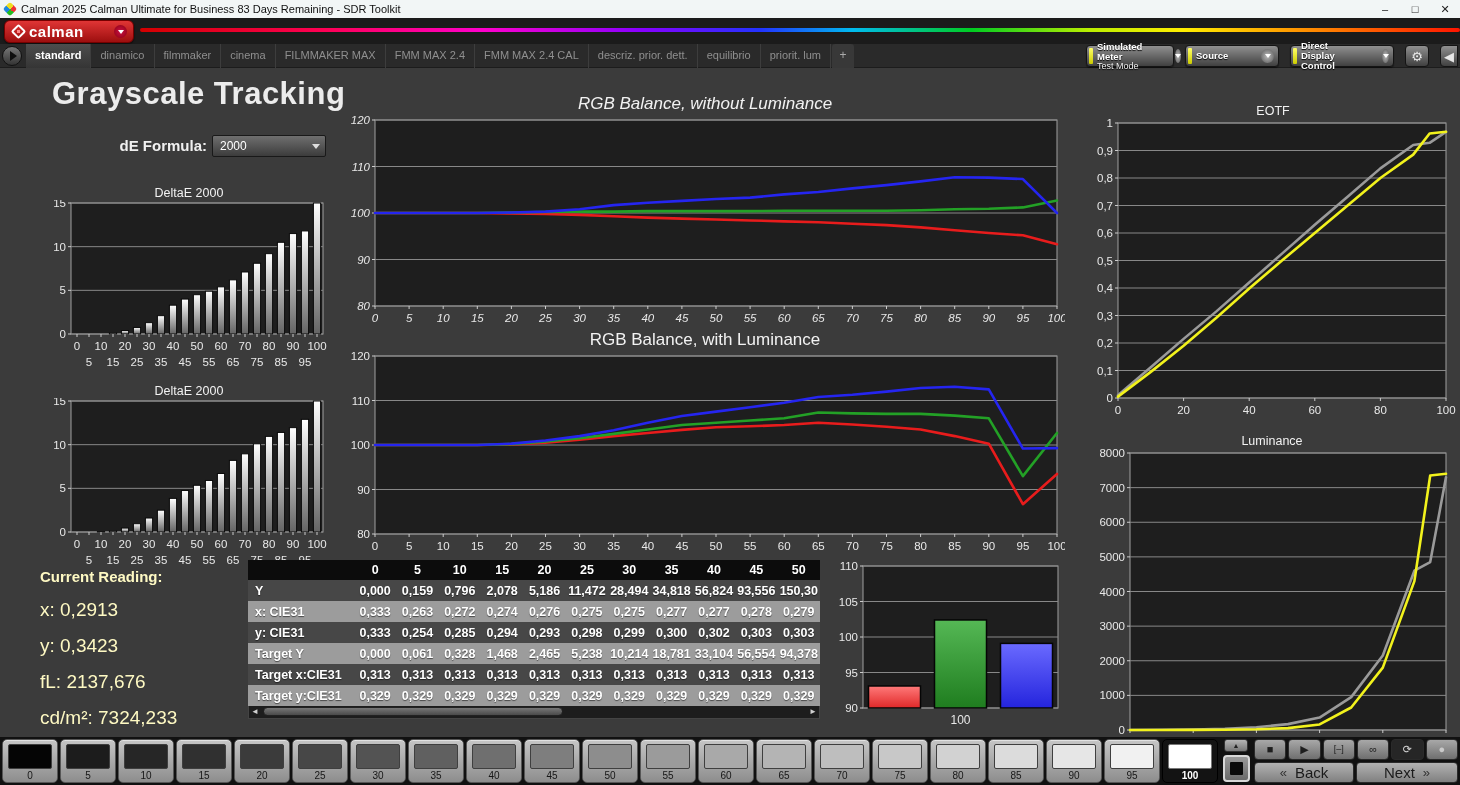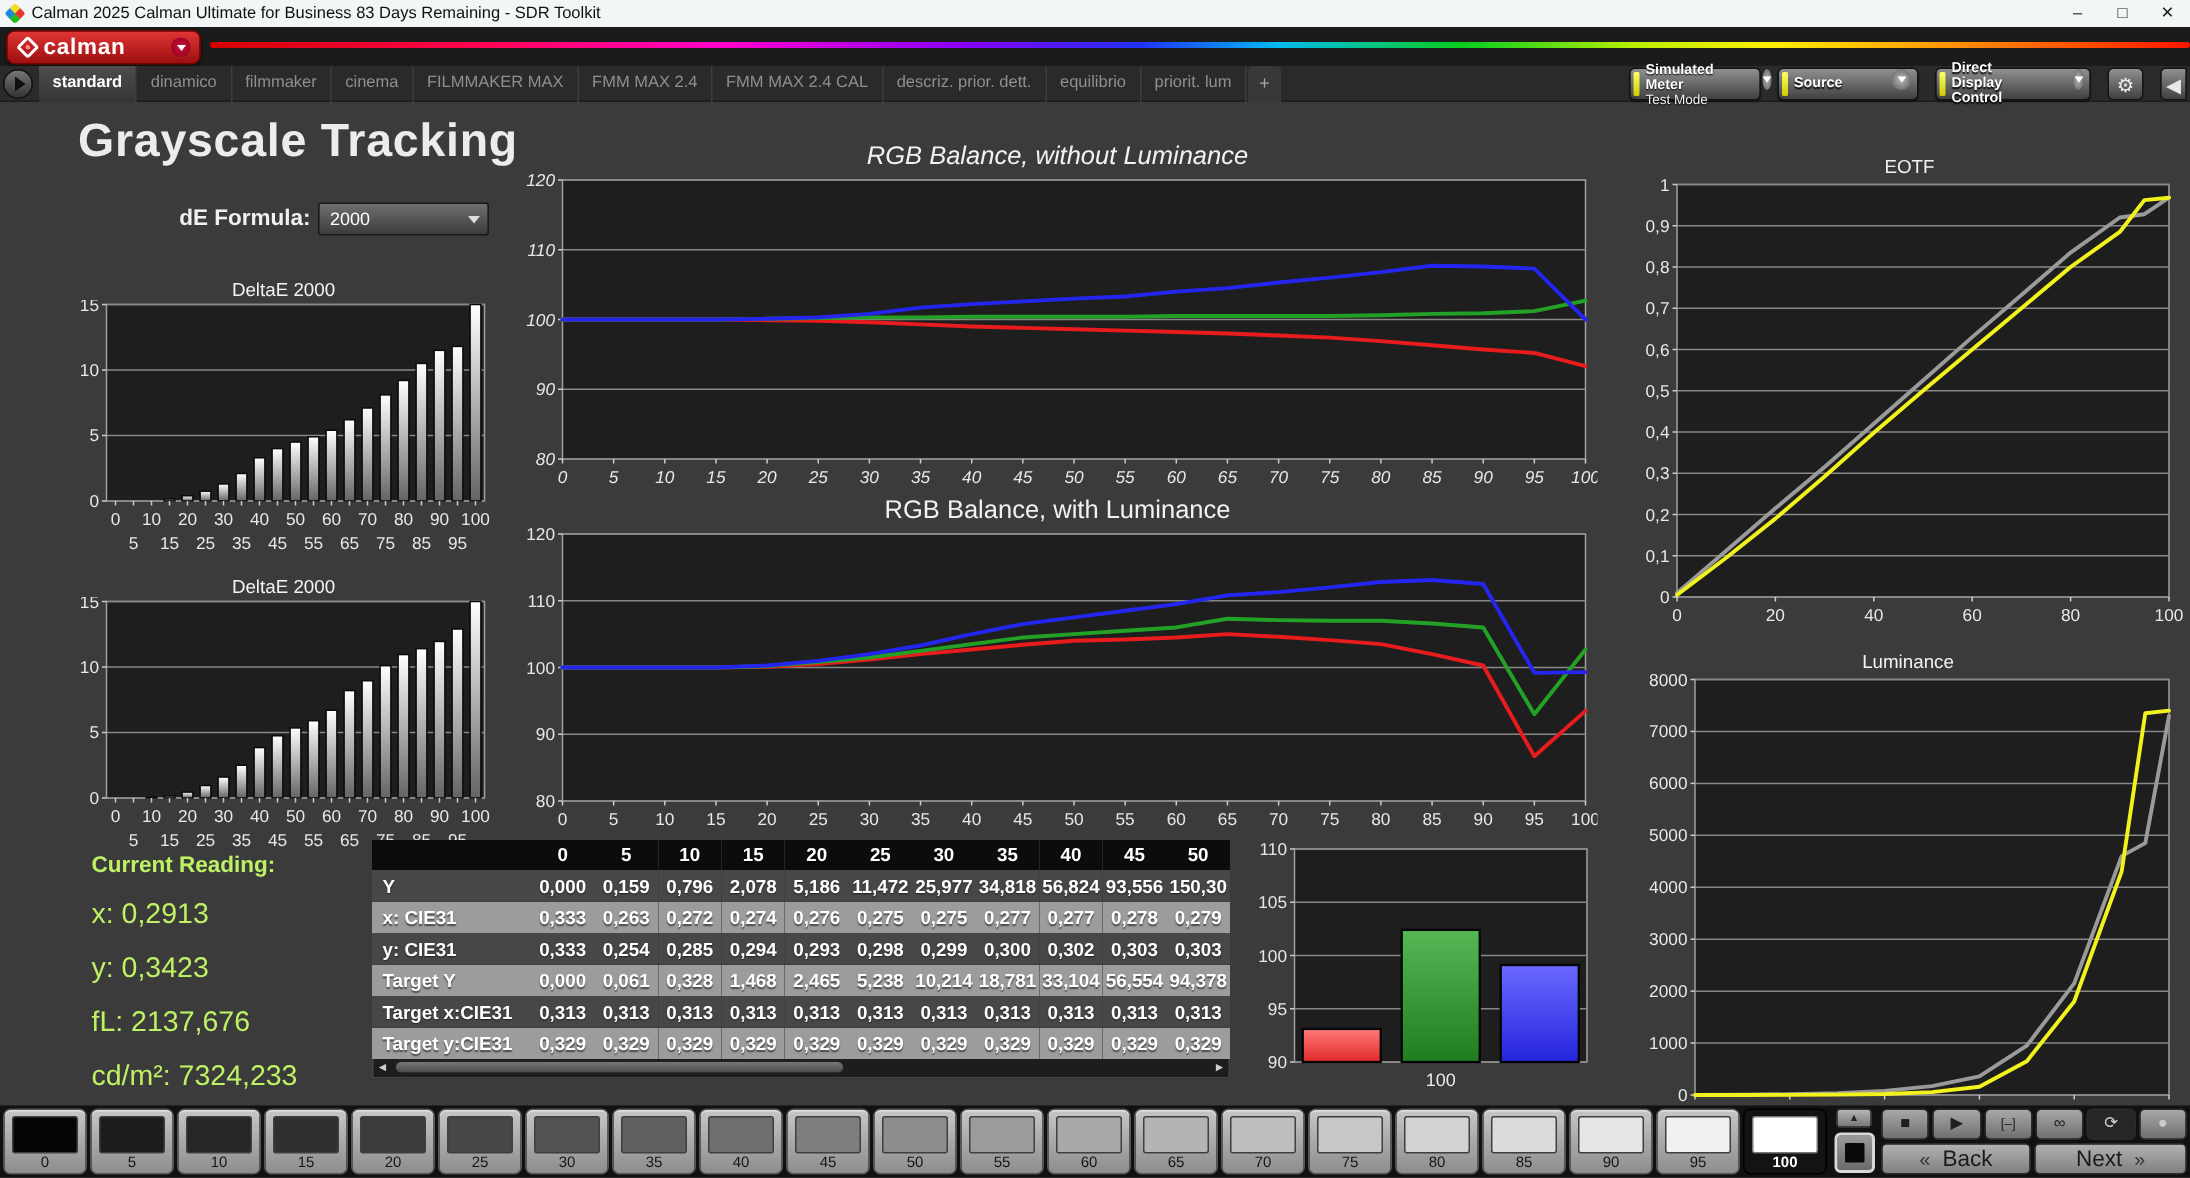--- a/index.html
+++ b/index.html
@@ -33,21 +33,21 @@
   .navcircle { position:absolute; left:2px; top:2px; width:20px; height:20px; border-radius:50%;
     background:linear-gradient(#777,#333); border:1px solid #111; display:flex; align-items:center; justify-content:center; }
   .navcircle .tri { width:0; height:0; border-top:5px solid transparent; border-bottom:5px solid transparent; border-left:7px solid #0e0e0e; margin-left:2px; }
   .tabs { position:absolute; left:26px; top:0; height:24px; display:flex;justify-content:center; }
   .tab { padding:0 9px; line-height:23px; font-size:11px; color:#8f8f8f; border-right:1px solid #3d3d3d; white-space:nowrap; }
   .tab.active { color:#fff; font-weight:bold; background:linear-gradient(#4d4d4d,#353535); }
   .tab-add { width:22px; text-align:center; line-height:22px; color:#aaa; font-size:12px; border-radius:3px 3px 0 0; background:#383838; margin-left:1px; }
 
   .meterbar { position:absolute; right:2px; top:1px; height:23px; display:flex; gap:11px; }
   .ddbtn { position:relative; height:22px; border-radius:4px; border:1px solid #141414;
-    background:linear-gradient(#909090,#404040); display:flex; box-shadow:0 1px 1px rgba(0,0,0,.5);gap:29px; }
+    background:linear-gradient(#909090,#404040); display:flex; align-items:center; box-shadow:0 1px 1px rgba(0,0,0,.5);gap:29px; }
   .ddbtn .ybar { position:absolute; left:2px; top:2px; bottom:2px; width:4px; background:linear-gradient(#ffff66,#cccc00); border-radius:1px; }
   .dd-label { margin-left:10px; margin-right:4px; display:flex; flex-direction:column; justify-content:center; }
   .dd-l1 { font-size:9.5px; font-weight:bold; color:#fff; text-shadow:0 1px 1px #000; line-height:10px; }
   .dd-l2 { font-size:9px; color:#f2f2f2; text-shadow:0 1px 1px #000; line-height:9px; }
   .dd-caret { margin-left:auto; margin-right:4px; width:14px; height:14px; border-radius:50%;
     background:radial-gradient(#bbb,#555); display:flex; align-items:center; justify-content:center; }
   .dd-caret .caret-down { border-top-color:#fff; }
   .sqbtn { width:24px; height:22px; border-radius:4px; border:1px solid #141414; background:linear-gradient(#909090,#404040);
     color:#e8e8e8; font-size:13px; text-align:center; line-height:21px; }
 
@@ -68,21 +68,21 @@
 
   #c-deltae1 { left:45px; top:166px; width:288px; height:190px; }
   #c-deltae2 { left:45px; top:364px; width:288px; height:190px; }
   #c-rgbwo   { left:345px; top:94px;  width:720px; height:236px;font-style:italic; }
   #c-rgbw    { left:345px; top:330px; width:720px; height:228px; }
   #c-eotf    { left:1088px; top:84px;  width:370px; height:320px; }
   #c-lum     { left:1086px; top:414px; width:372px; height:322px; }
   #c-bars    { left:833px; top:560px; width:233px; height:170px; }
 
   
-  .reading { position:absolute; left:61px; top:568px; color:#bef264; }
+  .reading { position:absolute; left:40px; top:568px; color:#fef9c3; }
   .reading .rt { font-size:15px; font-weight:bold; margin-bottom:14px; }
   .reading .rl { font-size:19px; margin-bottom:14px; }
 
   
   .dtable-wrap { position:absolute; left:248px; top:560px; width:572px; }
   table.dtable { border-collapse:collapse; table-layout:fixed; width:572px; }
   .dtable th, .dtable td { font-size:12.5px; color:#fff; height:21px; overflow:hidden; white-space:nowrap; text-shadow:0 1px 1px rgba(0,0,0,.55); }
   .dtable thead th { background:#0c0c0c; height:20px; font-weight:bold; text-align:center; }
   .dtable td.lbl { text-align:left; padding-left:7px; font-weight:bold; }
   .dtable td.val { text-align:center; font-weight:600; }
@@ -674,21 +674,21 @@
         </thead>
         <tbody>
           <tr class="dark">
             <td class="lbl">Y</td>
             <td class="val">0,000</td>
             <td class="val">0,159</td>
             <td class="val">0,796</td>
             <td class="val">2,078</td>
             <td class="val">5,186</td>
             <td class="val">11,472</td>
-            <td class="val">25,977</td>
+            <td class="val">28,494</td>
             <td class="val">34,818</td>
             <td class="val">56,824</td>
             <td class="val">93,556</td>
             <td class="val">150,30</td>
           </tr>
           <tr class="light">
             <td class="lbl">x: CIE31</td>
             <td class="val">0,333</td>
             <td class="val">0,263</td>
             <td class="val">0,272</td>

